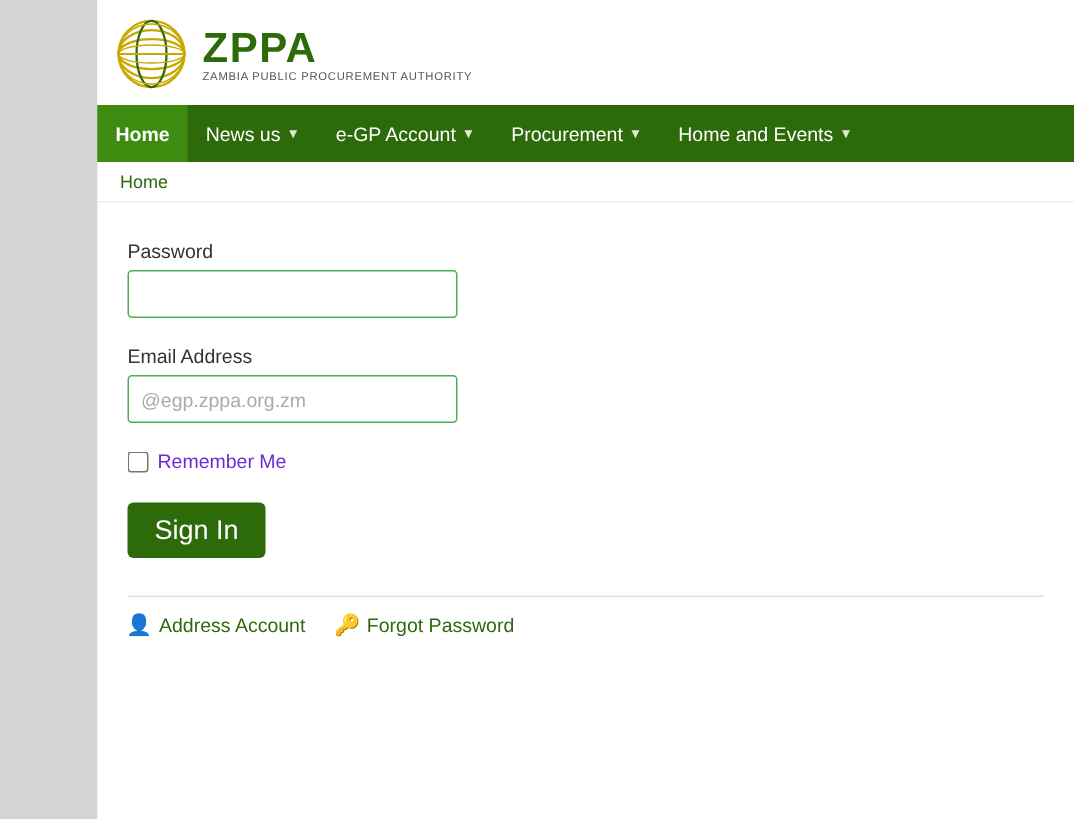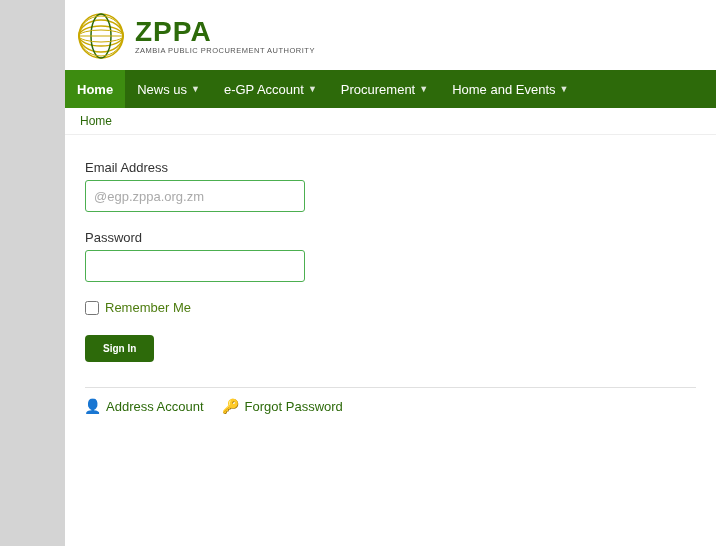--- a/index.html
+++ b/index.html
@@ -155,30 +155,30 @@
     }
 
     .remember-checkbox {
       width: 14px;
       height: 14px;
       cursor: pointer;
     }
 
     .remember-label {
       font-size: 13px;
-      color: #4d7c0f;
+      color: #6d28d9;
     }
 
     .sign-in-btn {
       background: #2d6a0a;
       color: #fff;
       border: none;
       padding: 8px 18px;
-      font-size: 10px;
-      font-weight: bold;
+      font-size: 18px;
+      font-weight: normal;
       border-radius: 4px;
       cursor: pointer;
       margin-bottom: 20px;
     }
 
     
     .bottom-links {
       display: flex;
       align-items: center;
       gap: 20px;
@@ -256,27 +256,27 @@
       </a>
     </nav>
 
     <div class="breadcrumb">
       <a>Home</a>
     </div>
 
     <div class="form-area">
 
       <div class="form-group">
+        <label class="form-label">Password</label>
+        <input class="form-input" type="password" style="">
+      </div>
+
+      <div class="form-group">
         <label class="form-label">Email Address</label>
         <input class="form-input" type="email" placeholder="@egp.zppa.org.zm" style="">
-      </div>
-
-      <div class="form-group">
-        <label class="form-label">Password</label>
-        <input class="form-input" type="password" style="">
       </div>
 
       <div class="remember-me">
         <input class="remember-checkbox" type="checkbox" id="remember" style="">
         <label for="remember" class="remember-label">Remember Me</label>
       </div>
 
       <button class="sign-in-btn">Sign In</button>
 
       <div class="bottom-links">

